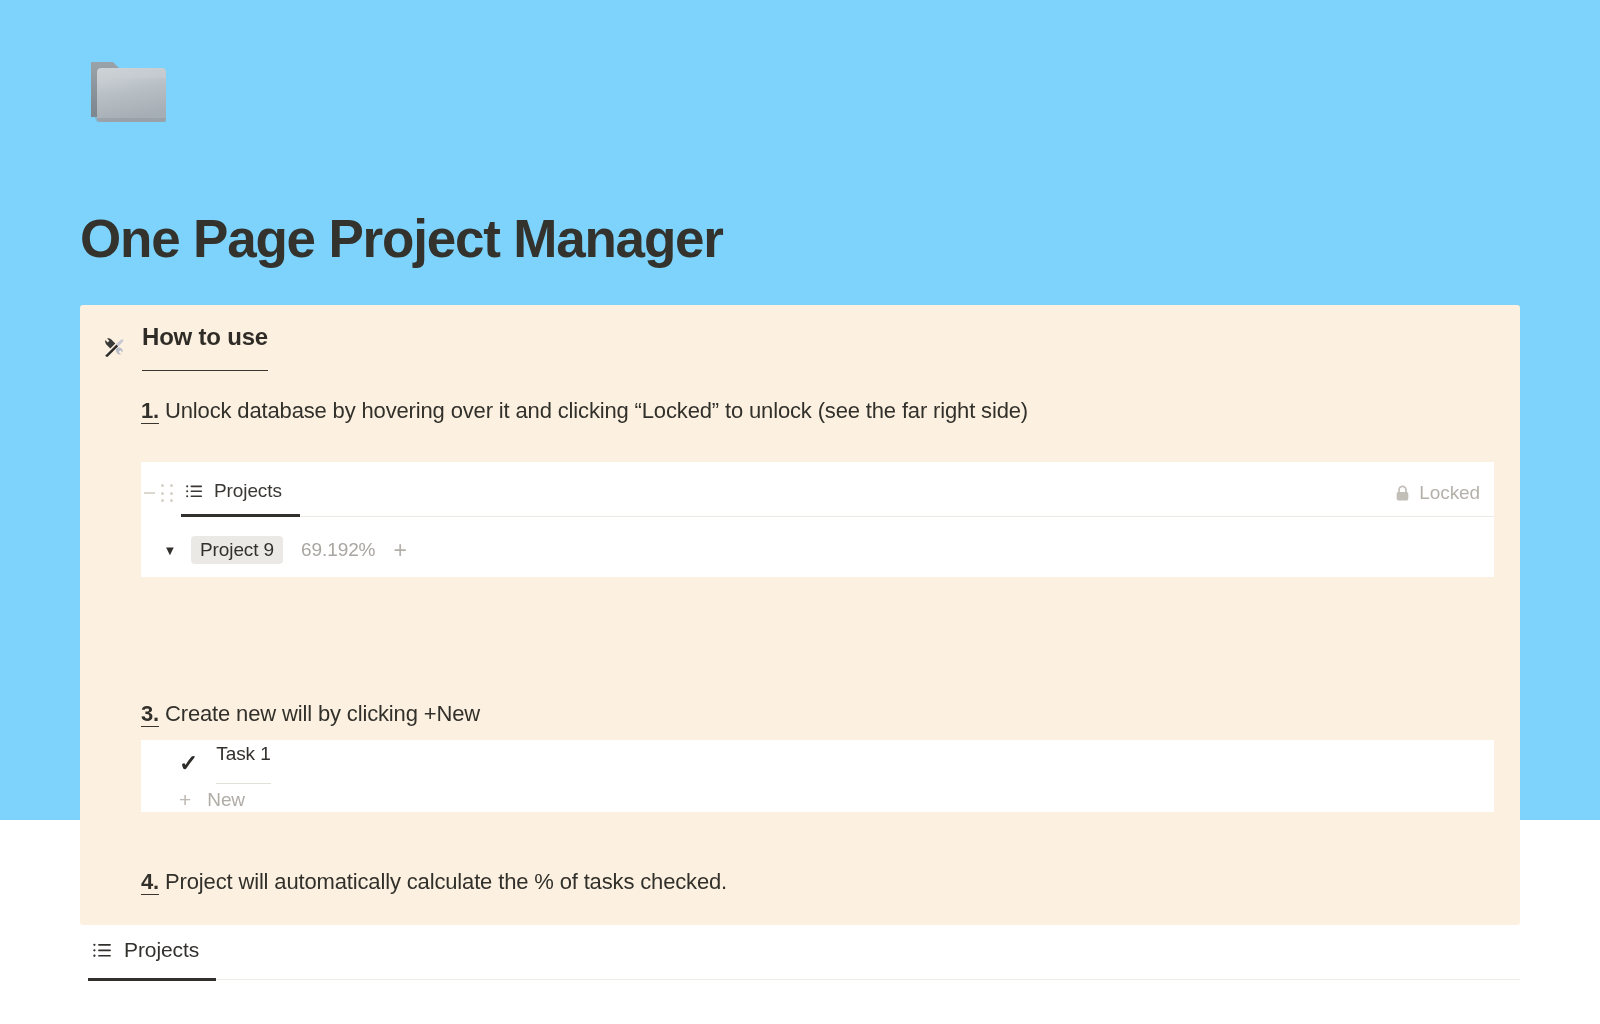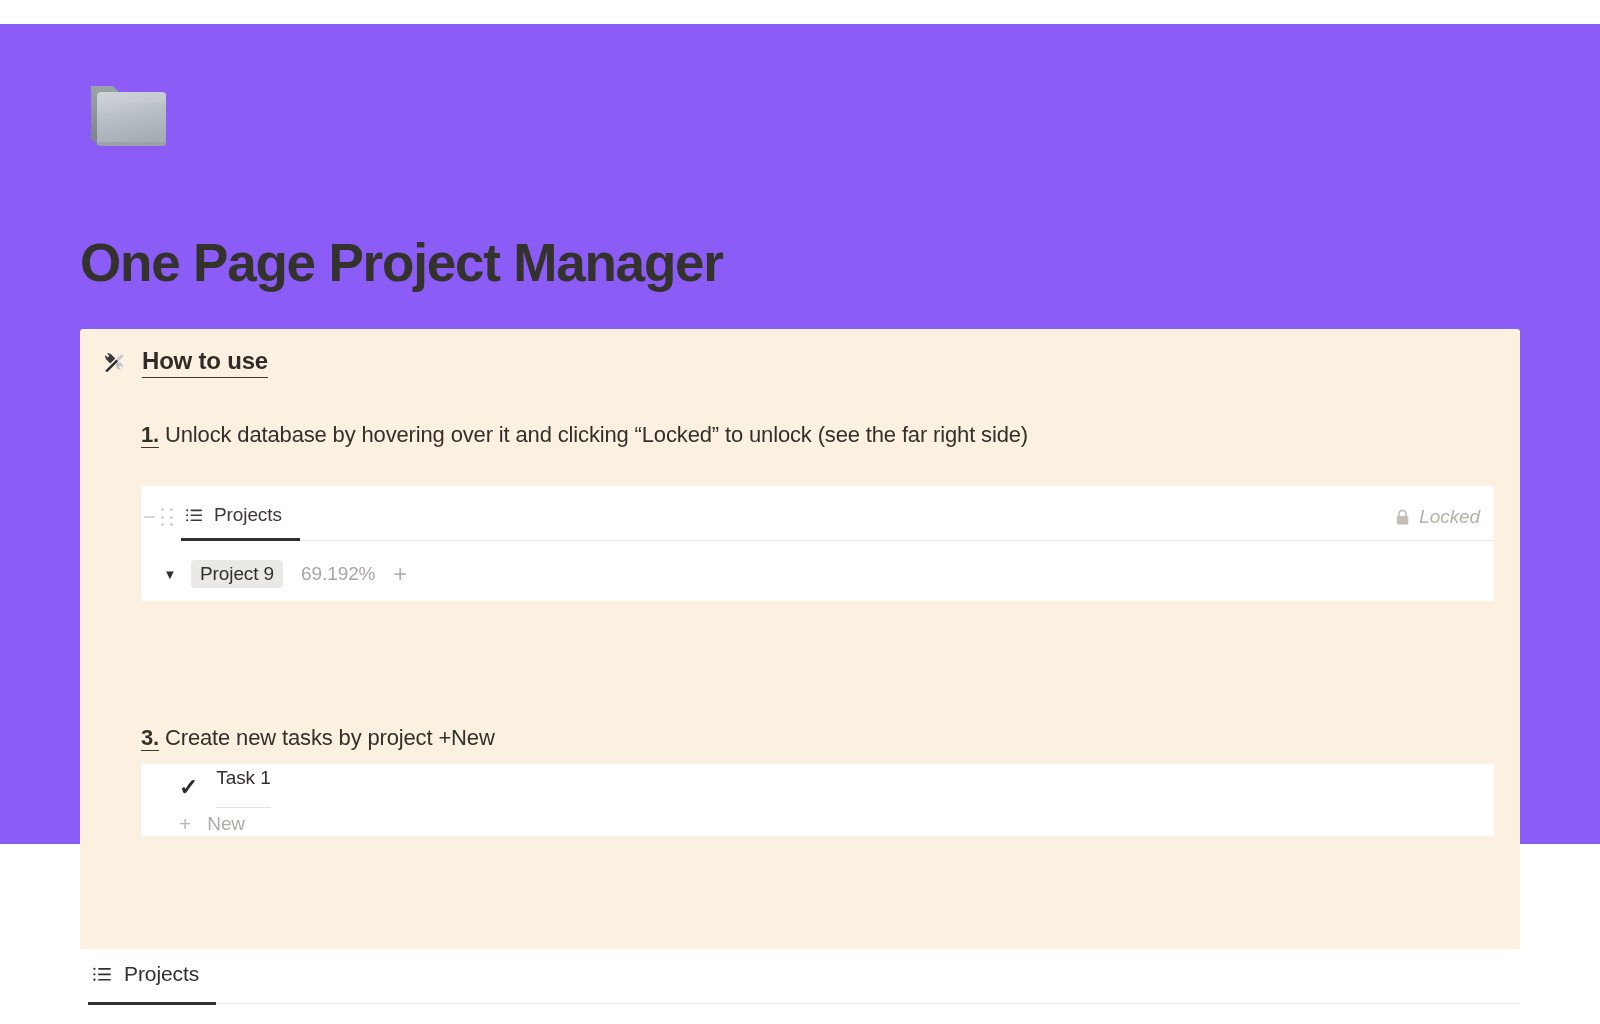--- a/index.html
+++ b/index.html
@@ -9,22 +9,21 @@
     height: 1024px;
     background: #ffffff;
     font-family: "Liberation Sans", sans-serif;
     overflow: hidden;
   }
 
   .page {
     position: relative;
     width: 1600px;
     height: 820px;
-    background: #8b5cf6;
-    margin-top: 24px;
+    background: #7dd3fc;
   }
 
   
   .page-icon {
     position: absolute;
     left: 86px;
     top: 44px;
     width: 104px;
     height: 104px;
   }
@@ -68,21 +67,21 @@
     width: 26px;
     text-align: center;
   }
   .callout-emoji svg { display: block; width: 24px; height: 24px; }
   .callout-title {
     font-size: 24px;
     font-weight: 700;
     color: #2f2c27;
     letter-spacing: -0.2px;
     border-bottom: 1.5px solid #3a362f;
-    padding-bottom: 1px;
+    padding-bottom: 18px;
     line-height: 1.2;
   }
 
   .step {
     position: absolute;
     left: 61px;
     font-size: 22px;
     line-height: 1.35;
     color: #32302b;
     letter-spacing: -0.15px;
@@ -175,21 +174,20 @@
   .db-locked {
     position: absolute;
     right: 14px;
     top: 20px;
     display: flex;
     align-items: center;
     gap: 9px;
     font-size: 19px;
     color: #b5b1aa;
     letter-spacing: -0.1px;
-    font-style: italic;
   }
   .lock-icon { width: 15px; height: 17px; display:block; }
 
   .db-row {
     position: absolute;
     left: 0;
     top: 68px;
     display: flex;
     align-items: center;
     gap: 0px;
@@ -399,34 +397,37 @@
       <div class="db-row">
         <span class="db-caret">▼</span>
         <span class="db-chip">Project 9</span>
         <span class="db-pct">69.192%</span>
         <span class="db-plus">+</span>
       </div>
     </div>
 
 
     <div class="step step-3">
-      <span class="num">3.</span><span> Create new tasks by project +New</span>
+      <span class="num">3.</span><span> Create new will by clicking +New</span>
     </div>
 
     <div class="task-block">
       <div class="task-row">
         <span class="task-check">✓</span>
         <span class="task-label">Task 1</span>
       </div>
       <div class="task-new">
         <span class="task-new-plus">+</span>
         <span class="task-new-label">New</span>
       </div>
     </div>
 
+    <div class="step step-4">
+      <span class="num">4.</span><span> Project will automatically calculate the % of tasks checked.</span>
+    </div>
 
   </div>
 
   <div class="bottom-db">
     <div class="bottom-tab">
       <span>
         <svg class="list-icon" viewBox="0 0 20 20" xmlns="http://www.w3.org/2000/svg" style="width:21px;height:21px;">
           <circle cx="2.3" cy="4.6" r="1.1" fill="#32302c"></circle>
           <circle cx="2.3" cy="9.8" r="1.1" fill="#32302c"></circle>
           <circle cx="2.3" cy="15" r="1.1" fill="#32302c"></circle>

